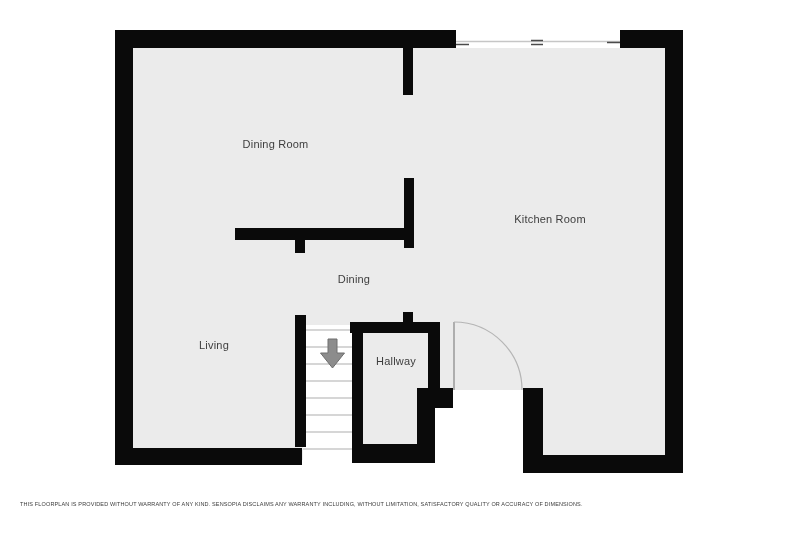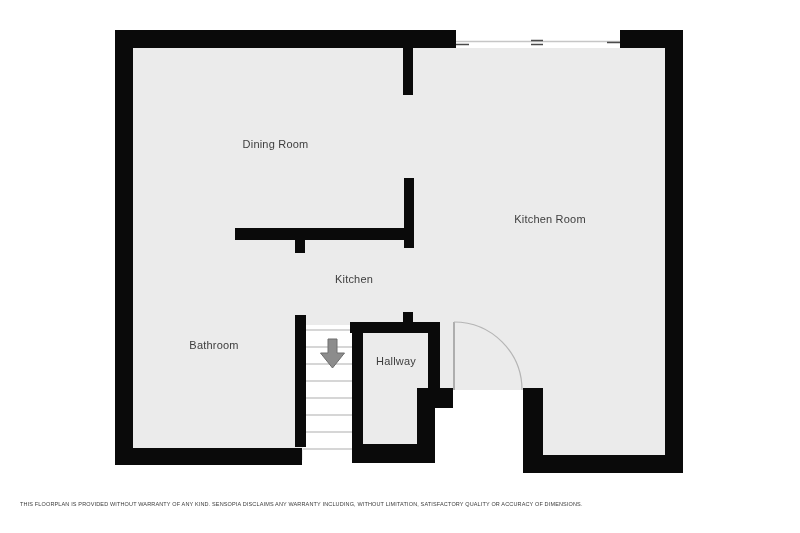--- a/index.html
+++ b/index.html
@@ -52,18 +52,18 @@
       <rect x="350" y="322" width="90" height="11" fill="#0a0a0a"></rect>
       <rect x="403" y="312" width="10" height="10" fill="#0a0a0a"></rect>
       <rect x="428" y="322" width="12" height="68" fill="#0a0a0a"></rect>
       <rect x="417" y="388" width="36" height="20" fill="#0a0a0a"></rect>
       <rect x="417" y="408" width="18" height="55" fill="#0a0a0a"></rect>
       <rect x="352" y="444" width="83" height="19" fill="#0a0a0a"></rect>
     </svg>
 
   <div class="room-label" style="left: 269px; top: 144px; padding-left: 13px;">Dining Room</div>
   <div class="room-label" style="left: 550px; top: 219px;">Kitchen Room</div>
-  <div class="room-label" style="left: 354px; top: 279px;">Kitchen</div>
-  <div class="room-label" style="left: 214px; top: 345px;">Bathroom</div>
+  <div class="room-label" style="left: 354px; top: 279px;">Dining</div>
+  <div class="room-label" style="left: 214px; top: 345px;">Living</div>
   <div class="room-label" style="left: 396px; top: 361px;">Hallway</div>
 
   <div class="disclaimer">THIS FLOORPLAN IS PROVIDED WITHOUT WARRANTY OF ANY KIND. SENSOPIA DISCLAIMS ANY WARRANTY INCLUDING, WITHOUT LIMITATION, SATISFACTORY QUALITY OR ACCURACY OF DIMENSIONS.</div>
 </div>
 
 </body></html>

